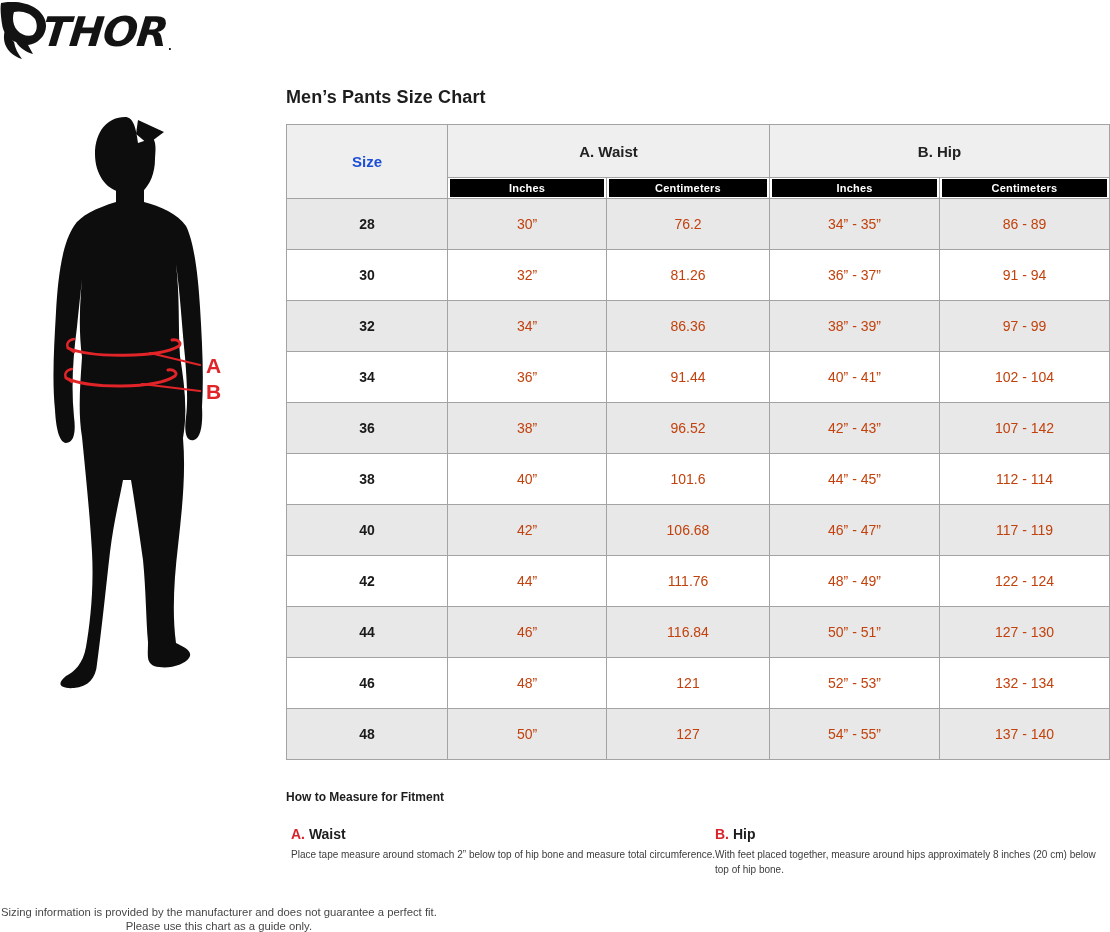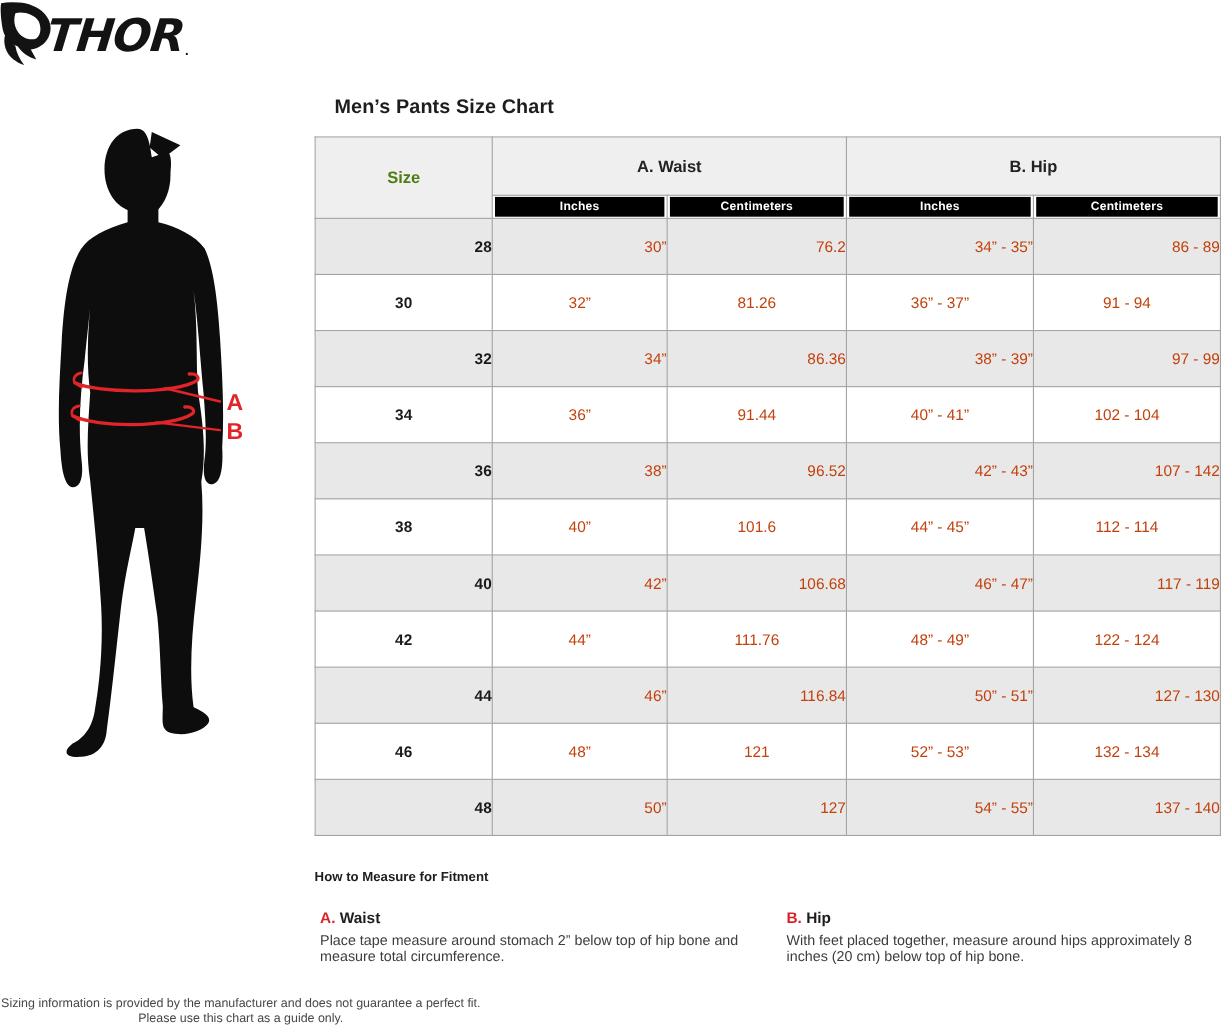--- a/index.html
+++ b/index.html
@@ -21,69 +21,69 @@
   }
 
   
   .logo { position: absolute; left: 0; top: 2px; width: 180px; height: 58px; }
 
   
   .silhouette { position: absolute; left: 30px; top: 112px; width: 210px; height: 582px; }
 
   
   .chart-title {
-    position: absolute; left: 304px; top: 87px;
+    position: absolute; left: 286px; top: 87px;
     font-size: 18px; font-weight: 700; color: var(--ink);
     letter-spacing: 0.1px;
   }
 
   
   .table-wrap { position: absolute; left: 286px; top: 124px; width: 823px; }
   table.size-table {
     border-collapse: collapse;
     width: 823px;
     table-layout: fixed;
   }
   table.size-table th, table.size-table td {
     border: 1px solid var(--border);
     text-align: center;
     vertical-align: middle;
   }
   th.size-head {
     background: var(--header-shade);
-    font-size: 15px; font-weight: 700; color: #4d7c0f;
+    font-size: 15px; font-weight: 700; color: #1d4ed8;
   }
   th.group-head {
     background: var(--header-shade);
     height: 53px;
     font-size: 15px; font-weight: 700; color: #222;
   }
   th.sub-head { background: #fff; height: 21px; padding: 0; }
   th.sub-head .bar {
     background: #000; color: #fff;
     height: 18px; margin: 0 2px;
     font-size: 11px; font-weight: 700;
     display: flex; align-items: center; justify-content: center;
     letter-spacing: 0.2px;
   }
   td.cell { height: 51px; font-size: 14px; color: #c2410c; background: #fff; }
   td.cell.size { font-weight: 700; color: #1a1a1a; }
-  tr.shaded td.cell { background: var(--shade); text-align: right; }
+  tr.shaded td.cell { background: var(--shade); }
 
   
   .measure-title {
     position: absolute; left: 286px; top: 790px;
     font-size: 12px; font-weight: 700; color: var(--ink);
   }
   .measure-col { position: absolute; top: 826px; }
   .measure-col.left  { left: 291px; width: 430px; }
   .measure-col.right { left: 715px; width: 396px; }
   .measure-head { font-size: 14px; font-weight: 700; color: var(--ink); margin-bottom: 5px; }
   .measure-head .letter { color: var(--red); }
-  .measure-text { font-size: 13px; color: var(--text); line-height: 15px; }
+  .measure-text { font-size: 10px; color: var(--text); line-height: 15px; }
 
   
   .footer {
     position: absolute; left: 1px; top: 905px;
     font-size: 11.3px; color: #474747; line-height: 14px; text-align: center;
   }
 </style>
 </head>
 <body>
 

